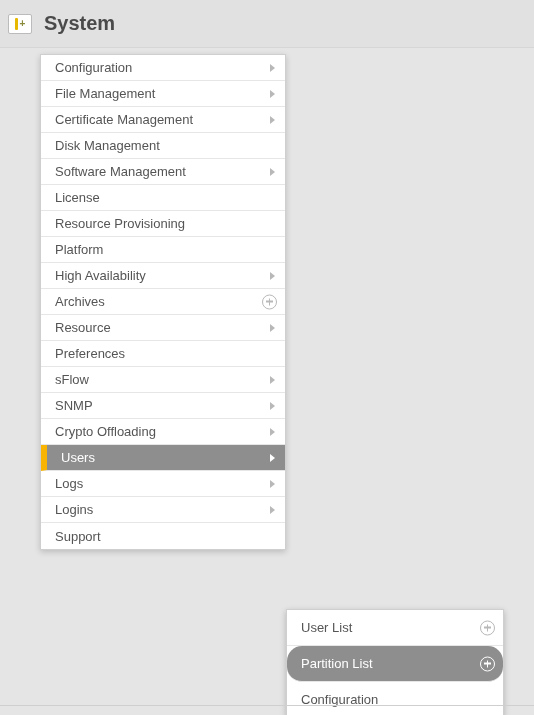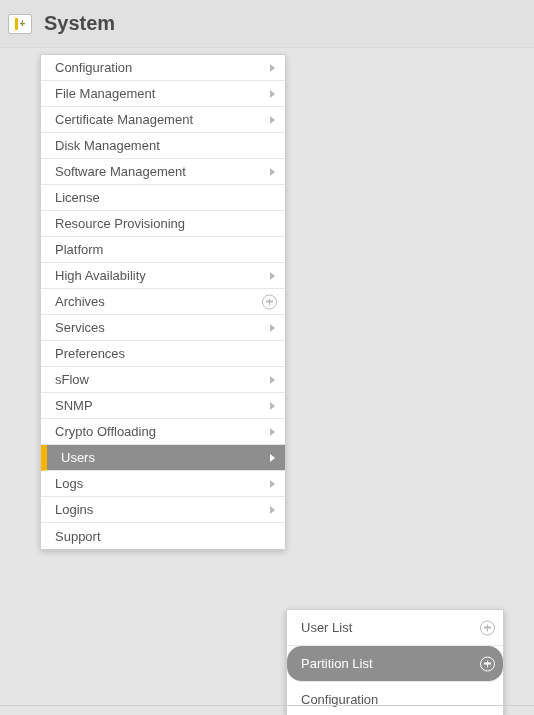--- a/index.html
+++ b/index.html
@@ -182,21 +182,21 @@
       </div>
       <div class="menu-item">
         <span>High Availability</span>
         <span class="chevron"></span>
       </div>
       <div class="menu-item">
         <span>Archives</span>
         <span class="plus-circle"></span>
       </div>
       <div class="menu-item">
-        <span>Services</span>
+        <span>Resource</span>
         <span class="chevron"></span>
       </div>
       <div class="menu-item">
         <span>Preferences</span>
       </div>
       <div class="menu-item">
         <span>sFlow</span>
         <span class="chevron"></span>
       </div>
       <div class="menu-item">

